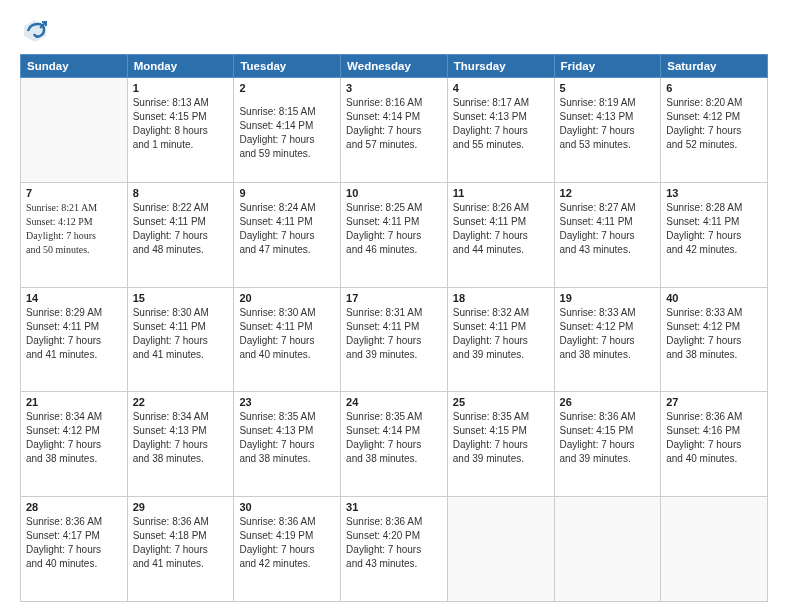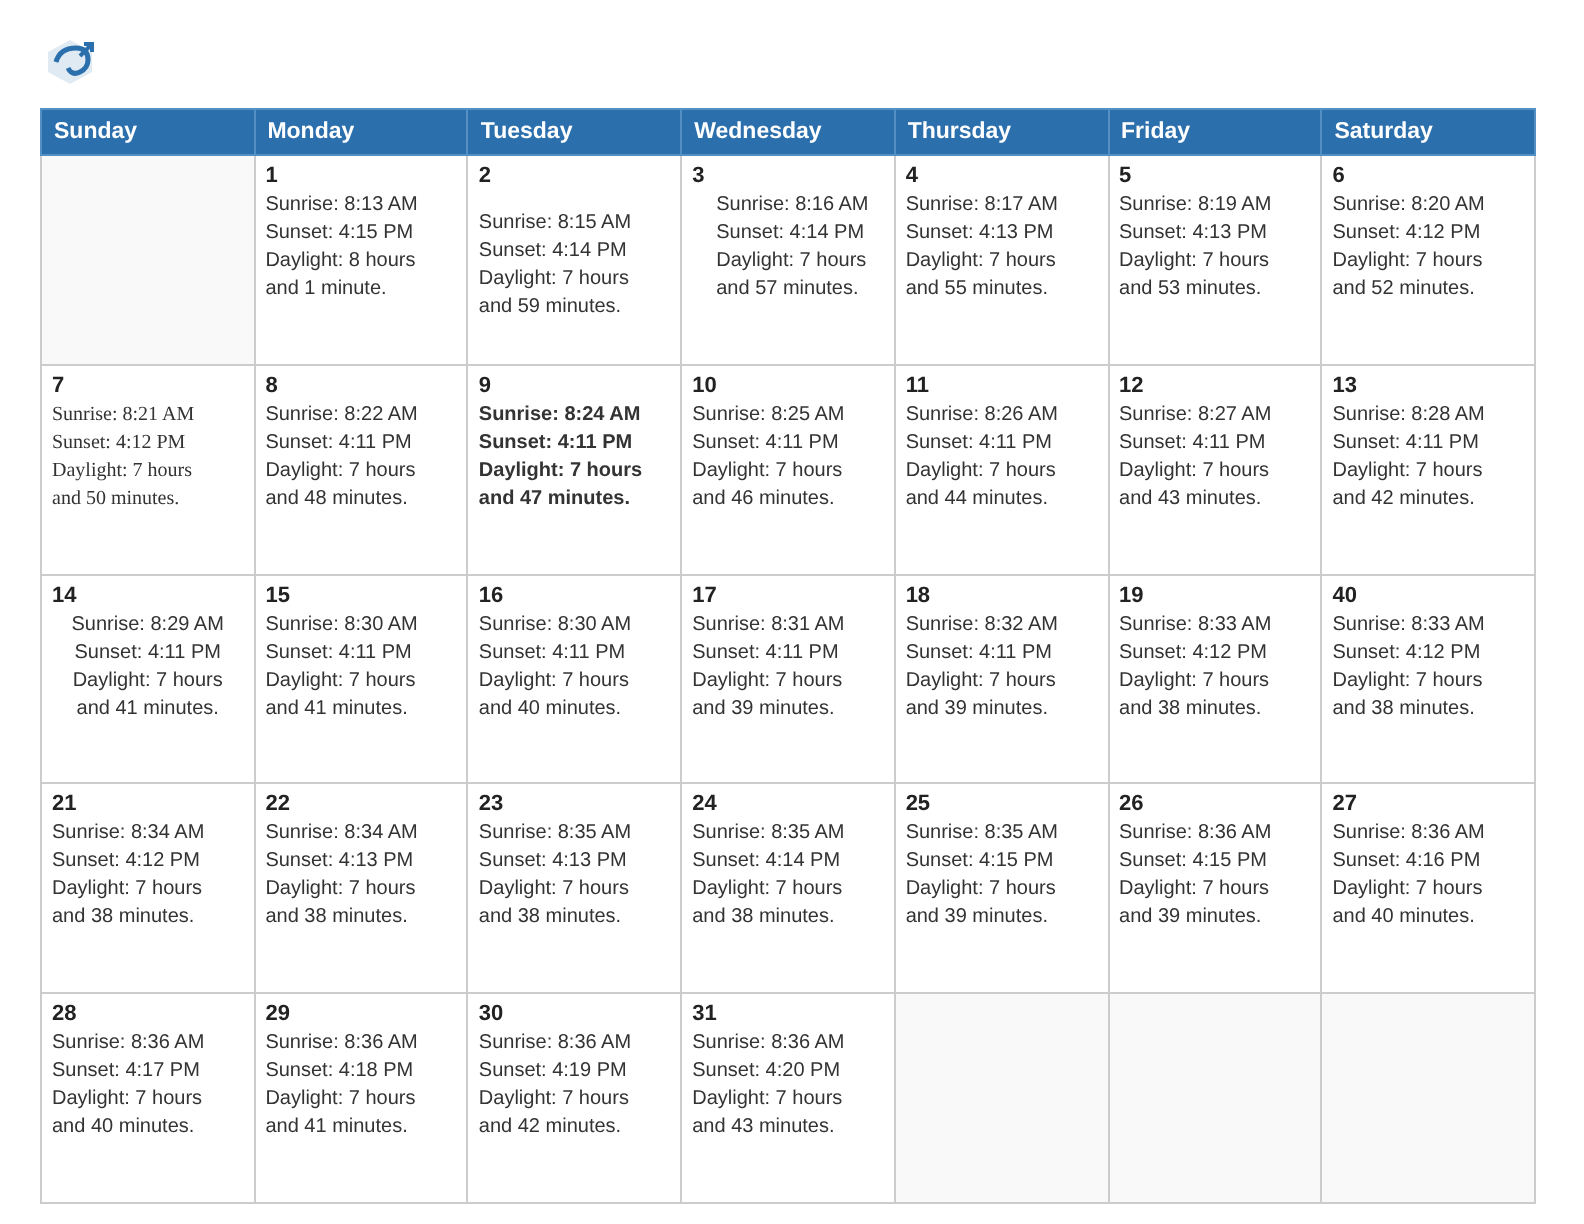--- a/index.html
+++ b/index.html
@@ -151,21 +151,21 @@
           </td>
           <td>
             <span class="day-num">2</span>
             <div class="cell-info" style="white-space: pre-line; margin-top: 11px;">Sunrise: 8:15 AM
 Sunset: 4:14 PM
 Daylight: 7 hours
 and 59 minutes.</div>
           </td>
           <td>
             <span class="day-num">3</span>
-            <div class="cell-info" style="white-space: pre-line; margin-left: 12px;">Sunrise: 8:16 AM
+            <div class="cell-info" style="white-space: pre-line;">Sunrise: 8:16 AM
 Sunset: 4:14 PM
 Daylight: 7 hours
 and 57 minutes.</div>
           </td>
           <td>
             <span class="day-num">4</span>
             <div class="cell-info" style="white-space: pre-line;">Sunrise: 8:17 AM
 Sunset: 4:13 PM
 Daylight: 7 hours
 and 55 minutes.</div>
@@ -195,21 +195,21 @@
           </td>
           <td>
             <span class="day-num">8</span>
             <div class="cell-info" style="white-space: pre-line;">Sunrise: 8:22 AM
 Sunset: 4:11 PM
 Daylight: 7 hours
 and 48 minutes.</div>
           </td>
           <td>
             <span class="day-num">9</span>
-            <div class="cell-info" style="white-space: pre-line; font-weight: bold;">Sunrise: 8:24 AM
+            <div class="cell-info" style="white-space: pre-line;">Sunrise: 8:24 AM
 Sunset: 4:11 PM
 Daylight: 7 hours
 and 47 minutes.</div>
           </td>
           <td>
             <span class="day-num">10</span>
             <div class="cell-info" style="white-space: pre-line;">Sunrise: 8:25 AM
 Sunset: 4:11 PM
 Daylight: 7 hours
 and 46 minutes.</div>
@@ -232,34 +232,34 @@
             <span class="day-num">13</span>
             <div class="cell-info" style="white-space: pre-line;">Sunrise: 8:28 AM
 Sunset: 4:11 PM
 Daylight: 7 hours
 and 42 minutes.</div>
           </td>
         </tr>
         <tr>
           <td>
             <span class="day-num">14</span>
-            <div class="cell-info" style="white-space: pre-line; text-align: center;">Sunrise: 8:29 AM
+            <div class="cell-info" style="white-space: pre-line;">Sunrise: 8:29 AM
 Sunset: 4:11 PM
 Daylight: 7 hours
 and 41 minutes.</div>
           </td>
           <td>
             <span class="day-num">15</span>
             <div class="cell-info" style="white-space: pre-line;">Sunrise: 8:30 AM
 Sunset: 4:11 PM
 Daylight: 7 hours
 and 41 minutes.</div>
           </td>
           <td>
-            <span class="day-num">16</span>
+            <span class="day-num">20</span>
             <div class="cell-info" style="white-space: pre-line;">Sunrise: 8:30 AM
 Sunset: 4:11 PM
 Daylight: 7 hours
 and 40 minutes.</div>
           </td>
           <td>
             <span class="day-num">17</span>
             <div class="cell-info" style="white-space: pre-line;">Sunrise: 8:31 AM
 Sunset: 4:11 PM
 Daylight: 7 hours

